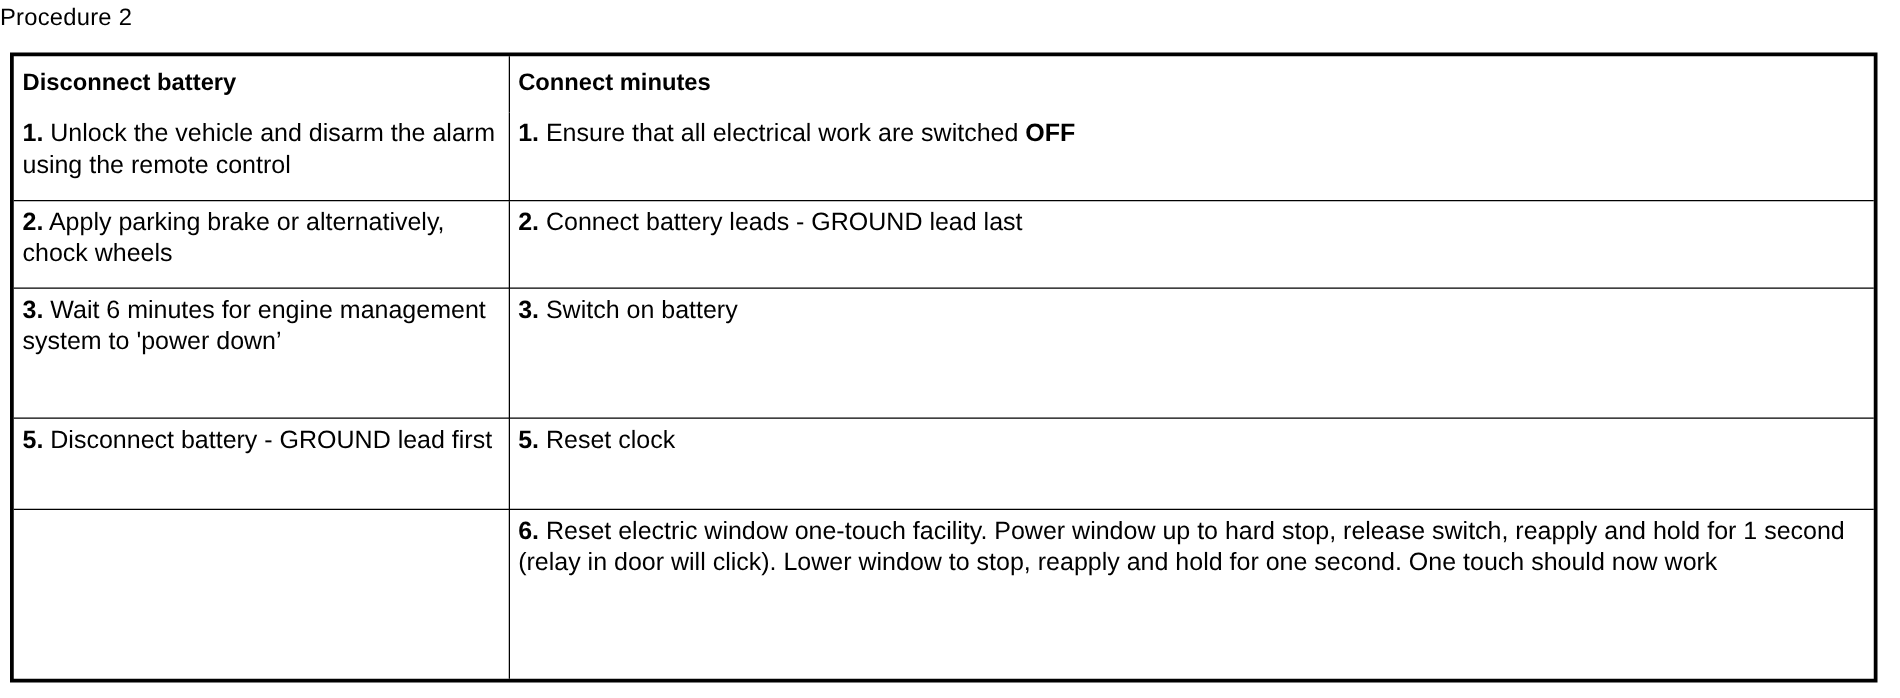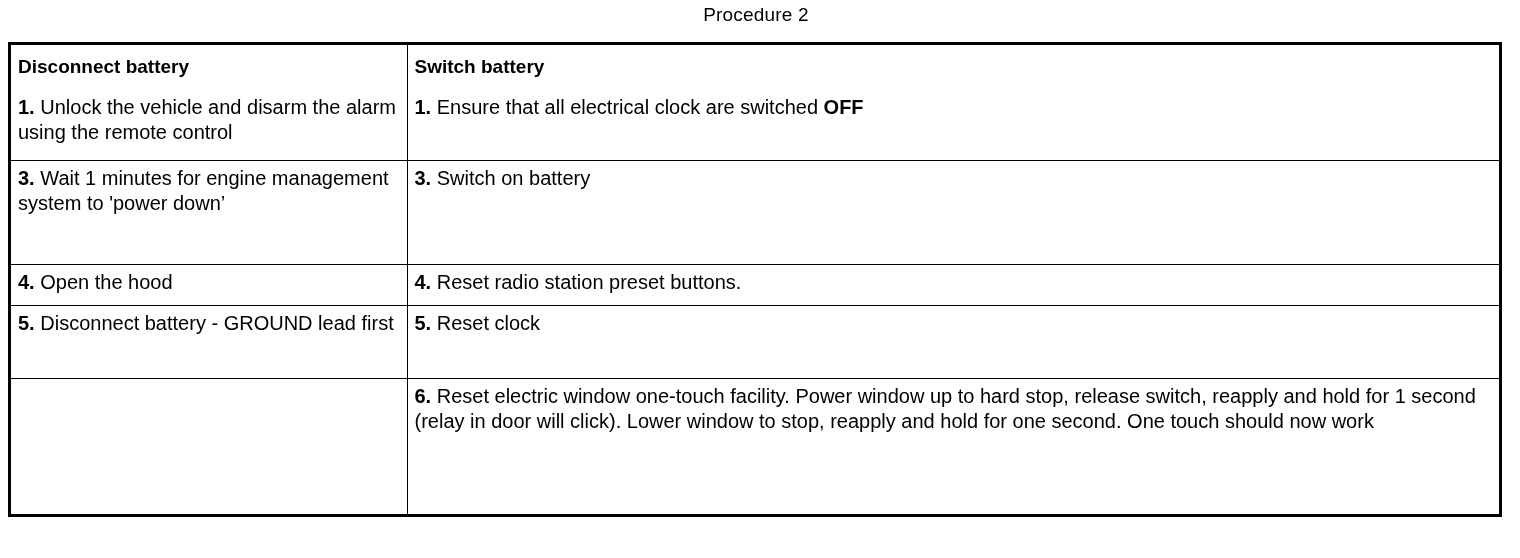--- a/index.html
+++ b/index.html
@@ -17,21 +17,20 @@
   .page {
     position: relative;
     width: 1520px;
     height: 558px;
   }
   .title {
     position: absolute;
     left: 0;
     top: 4px;
     width: 1512px;
-    text-align: center;
     font-size: 19px;
     line-height: 22px;
     color: #000;
     letter-spacing: 0.2px;
   }
   .table-wrap {
     position: absolute;
     left: 8px;
     top: 42px;
     width: 1494px;
@@ -93,35 +92,35 @@
 
   <div class="table-wrap">
     <table class="proc">
       <colgroup>
         <col class="c1">
         <col class="c2">
       </colgroup>
       <thead>
         <tr>
           <th>Disconnect battery</th>
-          <th>Switch battery</th>
+          <th>Connect minutes</th>
         </tr>
       </thead>
       <tbody>
         <tr class="r1">
           <td><span class="num">1.</span> <span>Unlock the vehicle and disarm the alarm using the remote control</span></td>
-          <td class="cell-mid"><span class="num">1.</span> <span>Ensure that all electrical clock are switched</span> <span class="b">OFF</span></td>
+          <td class="cell-mid"><span class="num">1.</span> <span>Ensure that all electrical work are switched</span> <span class="b">OFF</span></td>
+        </tr>
+        <tr class="r2">
+          <td><span class="num">2.</span> <span>Apply parking brake or alternatively, chock wheels</span></td>
+          <td class="cell-mid"><span class="num">2.</span> <span>Connect battery leads - GROUND lead last</span></td>
         </tr>
         <tr class="r3">
-          <td><span class="num">3.</span> <span>Wait 1 minutes for engine management system to 'power down’</span></td>
+          <td><span class="num">3.</span> <span>Wait 6 minutes for engine management system to 'power down’</span></td>
           <td class="cell-mid"><span class="num">3.</span> <span>Switch on battery</span></td>
-        </tr>
-        <tr class="r4">
-          <td><span class="num">4.</span> <span>Open the hood</span></td>
-          <td class="cell-mid"><span class="num">4.</span> <span>Reset radio station preset buttons.</span></td>
         </tr>
         <tr class="r5">
           <td><span class="num">5.</span> <span>Disconnect battery - GROUND lead first</span></td>
           <td class="cell-mid"><span class="num">5.</span> <span>Reset clock</span></td>
         </tr>
         <tr class="r6">
           <td></td>
           <td><span class="num">6.</span> <span>Reset electric window one-touch facility. Power window up to hard stop, release switch, reapply and hold for 1 second (relay in door will click). Lower window to stop, reapply and hold for one second. One touch should now work</span></td>
         </tr>
       </tbody>

